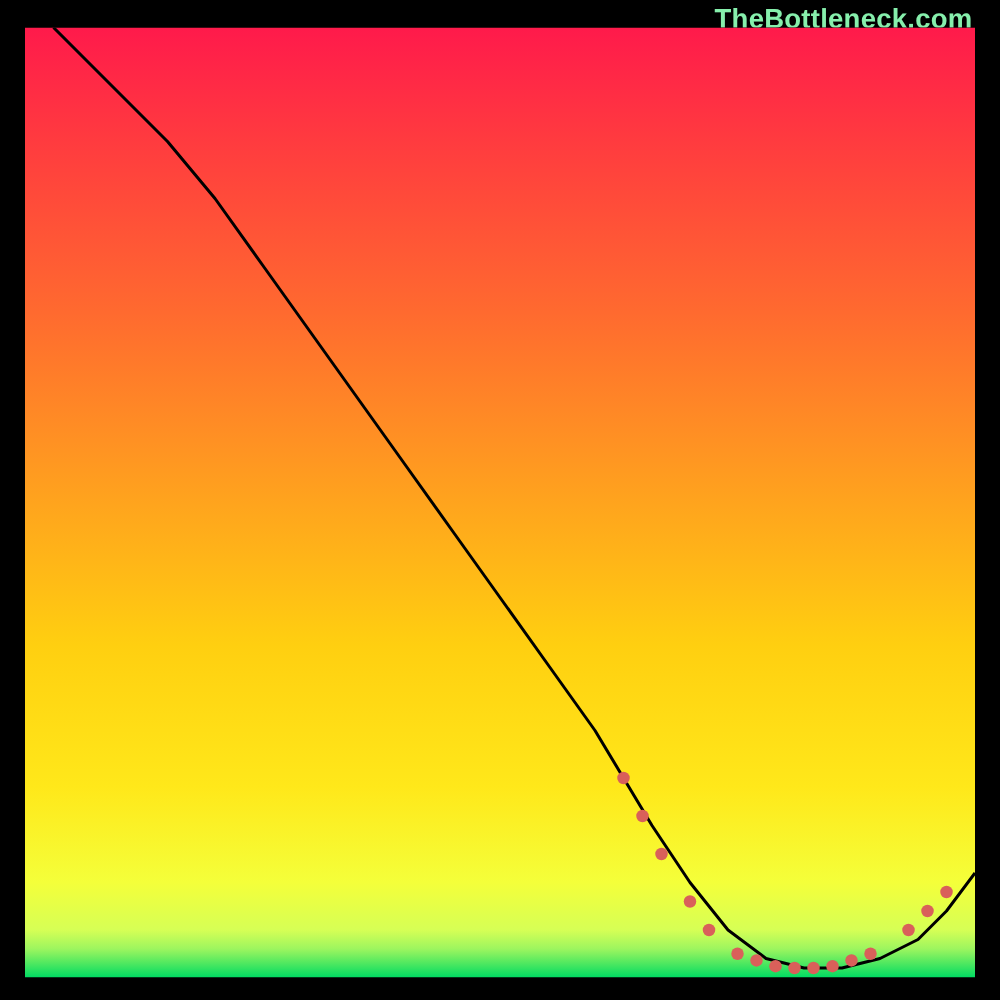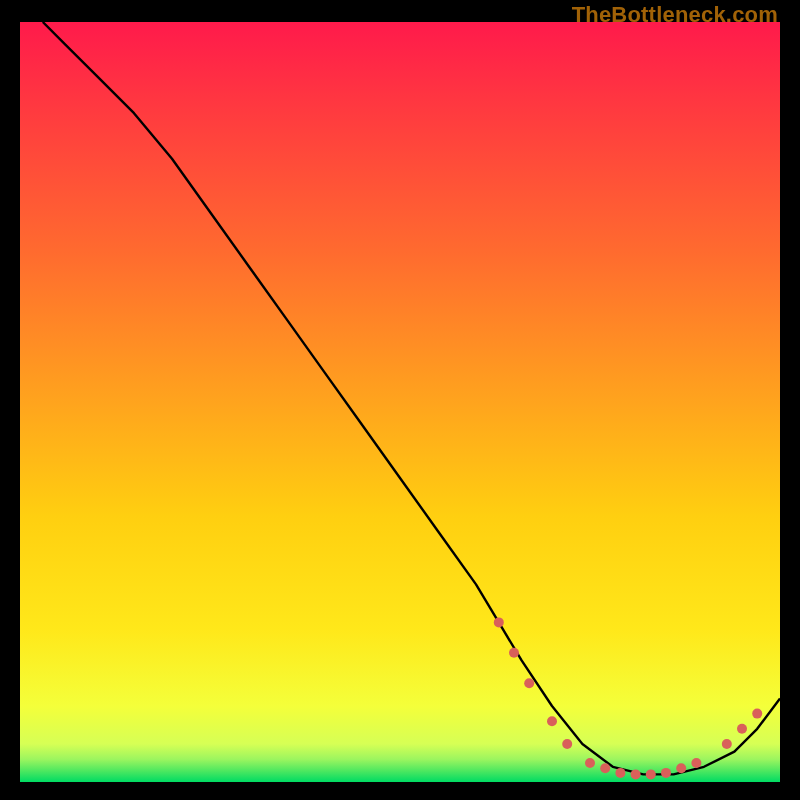--- a/index.html
+++ b/index.html
@@ -23,21 +23,21 @@
     position: absolute;
     left: 0;
     top: 0;
     width: 760px;
     height: 760px;
   }
   .watermark {
     position: absolute;
     top: 2px;
     right: 22px;
-    color: #a16207;
+    color: #86efac;
     font-size: 22px;
     font-weight: 600;
     letter-spacing: 0.2px;
     user-select: none;
   }
 </style>
 </head>
 <body>
 
 <div class="watermark">TheBottleneck.com</div>

